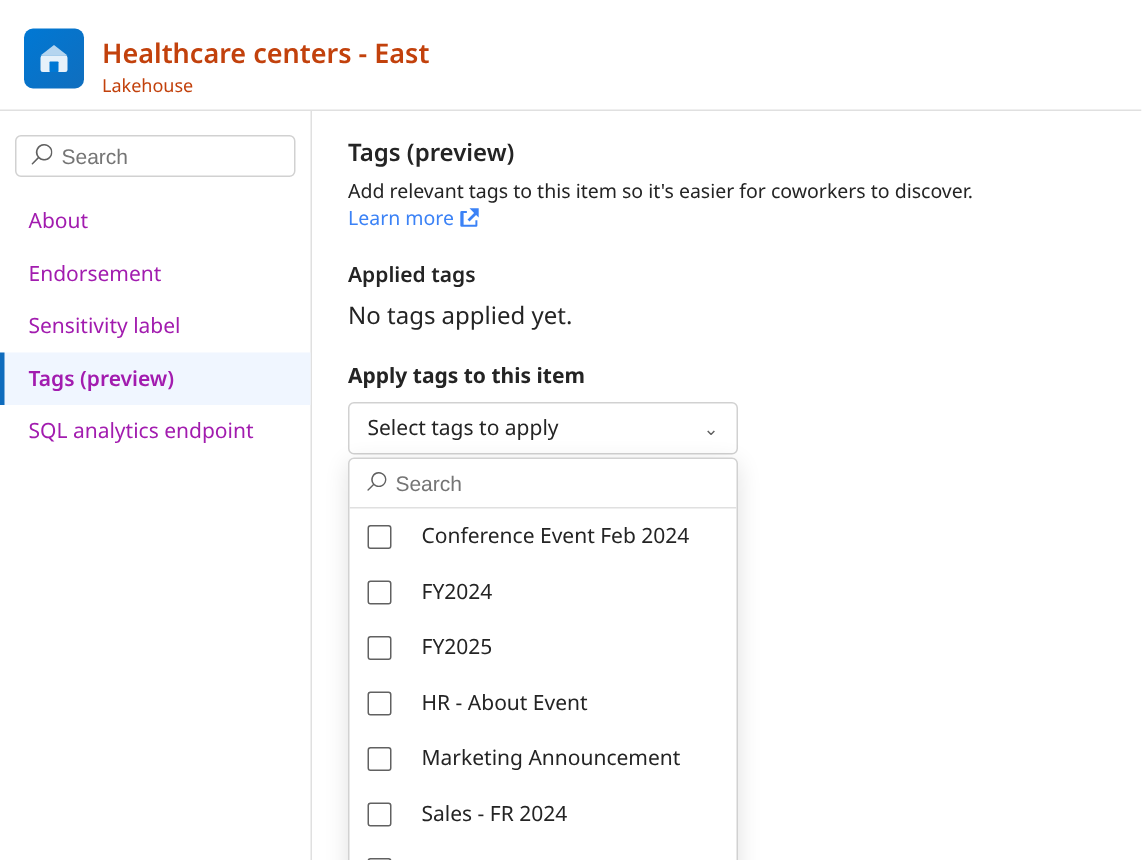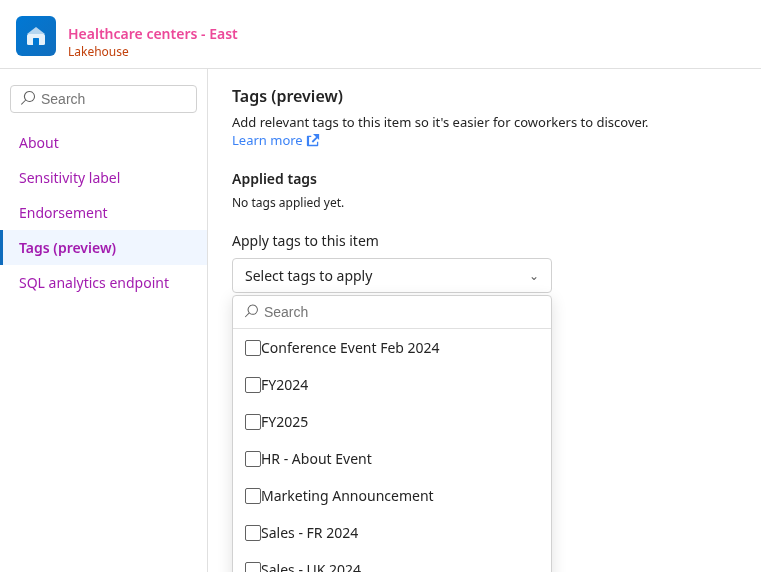--- a/index.html
+++ b/index.html
@@ -25,21 +25,21 @@
       height: 40px;
       background: linear-gradient(135deg, #0078d4, #106ebe);
       border-radius: 6px;
       display: flex;
       align-items: center;
       justify-content: center;
       flex-shrink: 0;
     }
     .header-icon svg { width: 24px; height: 24px; }
     .header-text { display: flex; flex-direction: column; }
-    .header-title { font-size: 14px; font-weight: 600; color: #ec4899; margin-top: 12px; }
+    .header-title { font-size: 18px; font-weight: 600; color: #c2410c; margin-top: 12px; }
     .header-subtitle { font-size: 12px; color: #c2410c; }
 
     
     .layout {
       display: flex;
       height: calc(573px - 70px);
     }
 
     
     .sidebar {
@@ -110,35 +110,35 @@
     }
 
     .applied-tags-label {
       font-weight: 600;
       font-size: 14px;
       margin-bottom: 6px;
       margin-top: 20px;
     }
 
     .no-tags {
-      font-size: 12px;
+      font-size: 16px;
       color: #242424;
       margin-bottom: 20px;
     }
 
     .apply-tags-label {
-      font-weight: 400;
+      font-weight: 700;
       font-size: 14px;
       margin-bottom: 8px;
     }
 
     
     .dropdown-wrapper {
       position: relative;
-      width: 320px;
+      width: 260px;
     }
 
     .dropdown-trigger {
       display: flex;
       align-items: center;
       justify-content: space-between;
       border: 1px solid #d1d1d1;
       border-radius: 4px;
       padding: 7px 12px;
       cursor: pointer;
@@ -177,21 +177,21 @@
     }
 
     .dropdown-options {
       max-height: 260px;
       overflow-y: auto;
     }
 
     .dropdown-option {
       display: flex;
       align-items: center;
-      gap: 0;
+      gap: 20px;
       padding: 9px 12px;
       cursor: pointer;
       font-size: 14px;
     }
 
     .checkbox {
       width: 16px;
       height: 16px;
       border: 1.5px solid #616161;
       border-radius: 2px;
@@ -226,22 +226,22 @@
   <div class="sidebar">
     <div class="search-box">
       <svg class="search-icon-svg" width="16" height="16" viewBox="0 0 16 16" fill="currentColor">
         <path d="M10.5 0a5.5 5.5 0 1 1-3.68 9.613l-3.853 3.853a.5.5 0 0 1-.707-.707l3.853-3.854A5.5 5.5 0 0 1 10.5 0zm0 1a4.5 4.5 0 1 0 0 9 4.5 4.5 0 0 0 0-9z"></path>
       </svg>
       <input type="text" placeholder="Search" style="">
     </div>
 
     <div id="sidebar-items">
         <div class="sidebar-item">About</div>
+        <div class="sidebar-item">Endorsement</div>
         <div class="sidebar-item">Sensitivity label</div>
-        <div class="sidebar-item">Endorsement</div>
         <div class="sidebar-item active">Tags (preview)</div>
         <div class="sidebar-item">SQL analytics endpoint</div>
       </div>
   </div>
 
   <div class="main">
     <div class="section-title">Tags (preview)</div>
     <div class="description">
       <span>Add relevant tags to this item so it's easier for coworkers to discover.</span>
       <a href="#" class="learn-more">

